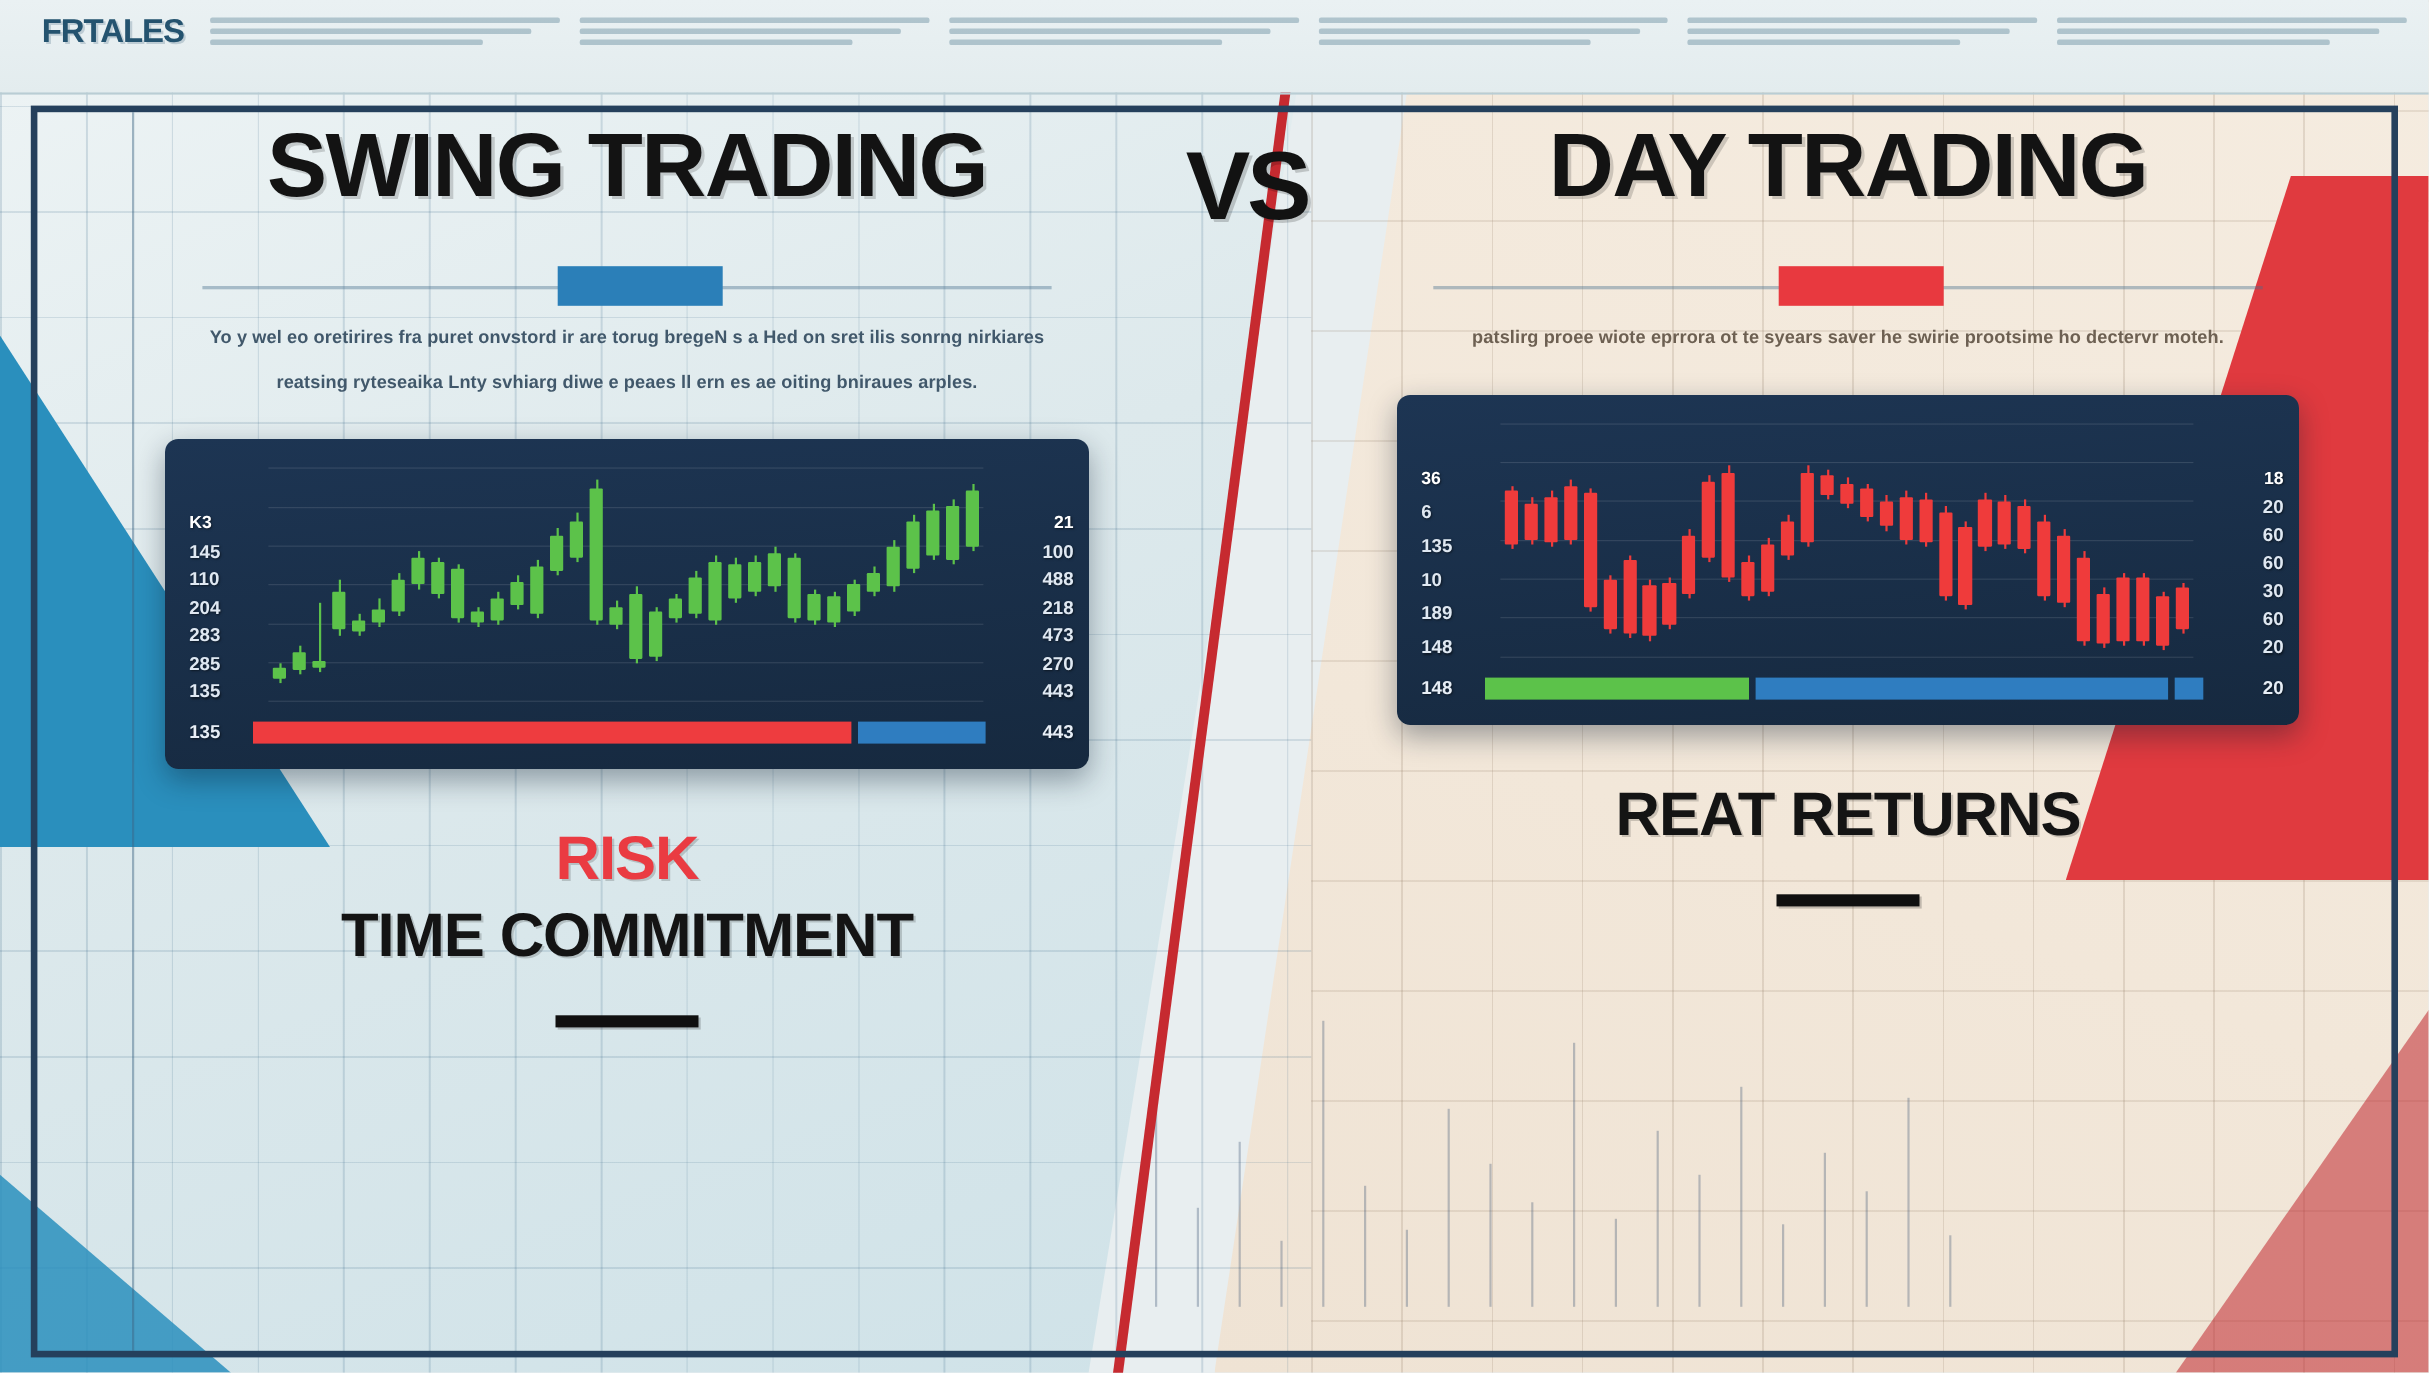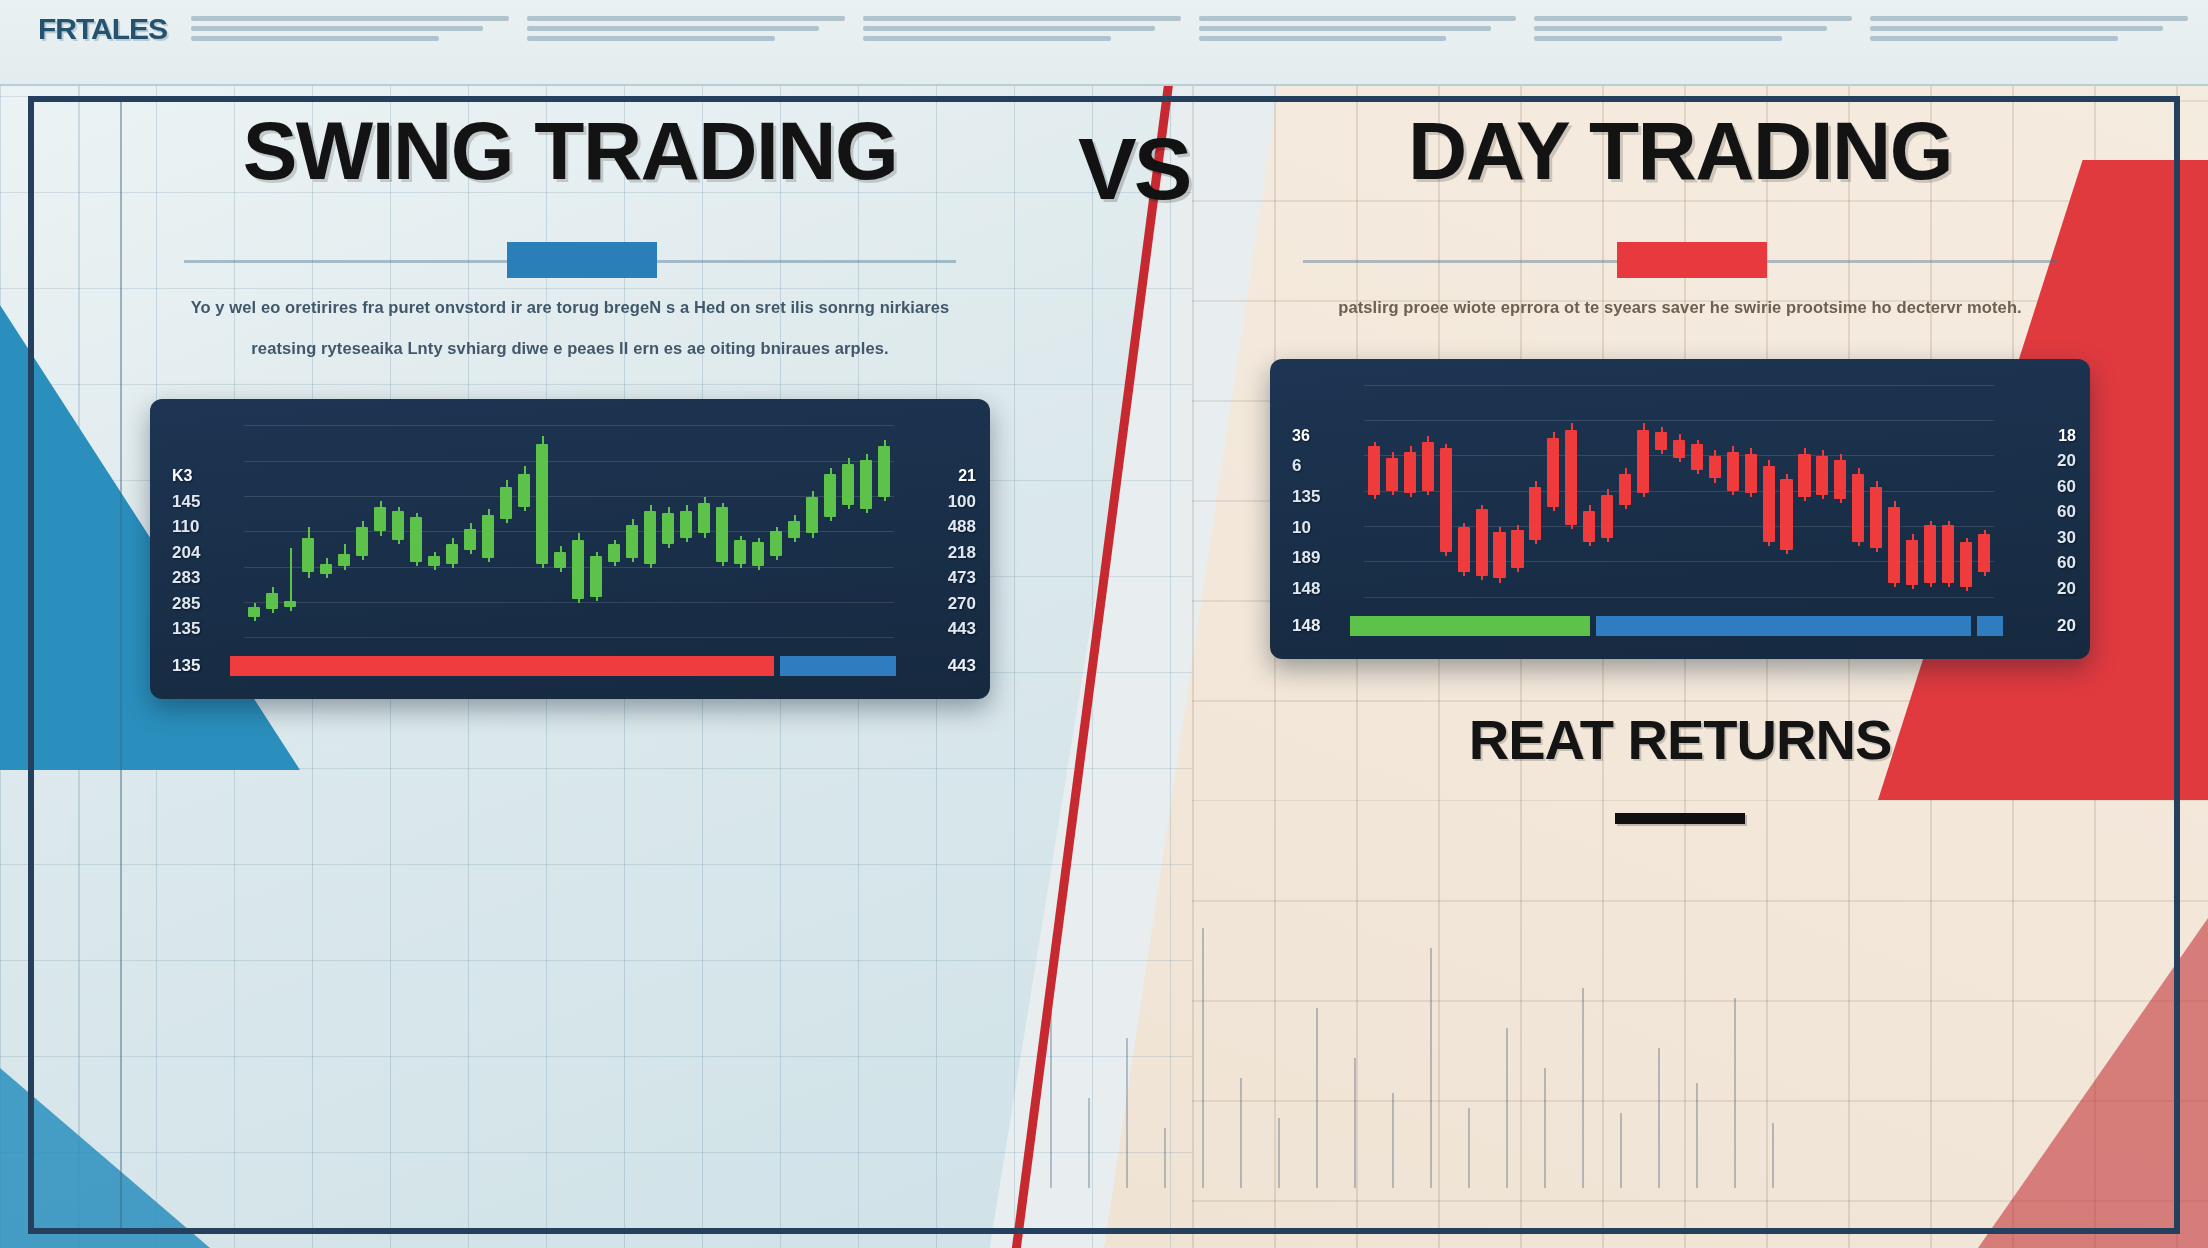--- a/index.html
+++ b/index.html
@@ -486,20 +486,25 @@
       <div class="volbar" id="volL">
           <span class="cap lead">135</span>
           <div class="track">
             <div class="seg" style="width: 79%; background: rgb(238, 60, 63);"></div>
             <div class="seg" style="width: 17%; background: rgb(47, 125, 192);"></div>
           </div>
           <span class="cap">443</span>
         </div>
     </div>
 
+    <div class="foot">
+      <div class="big accent">RISK</div>
+      <div class="big">TIME COMMITMENT</div>
+      <div class="dash"></div>
+    </div>
   </div>
 
   <div class="col col-right">
     <h1 class="title">DAY TRADING</h1>
 
     <div class="rulewrap">
       <div class="rule"></div>
       <div class="chip red"></div>
     </div>
 

